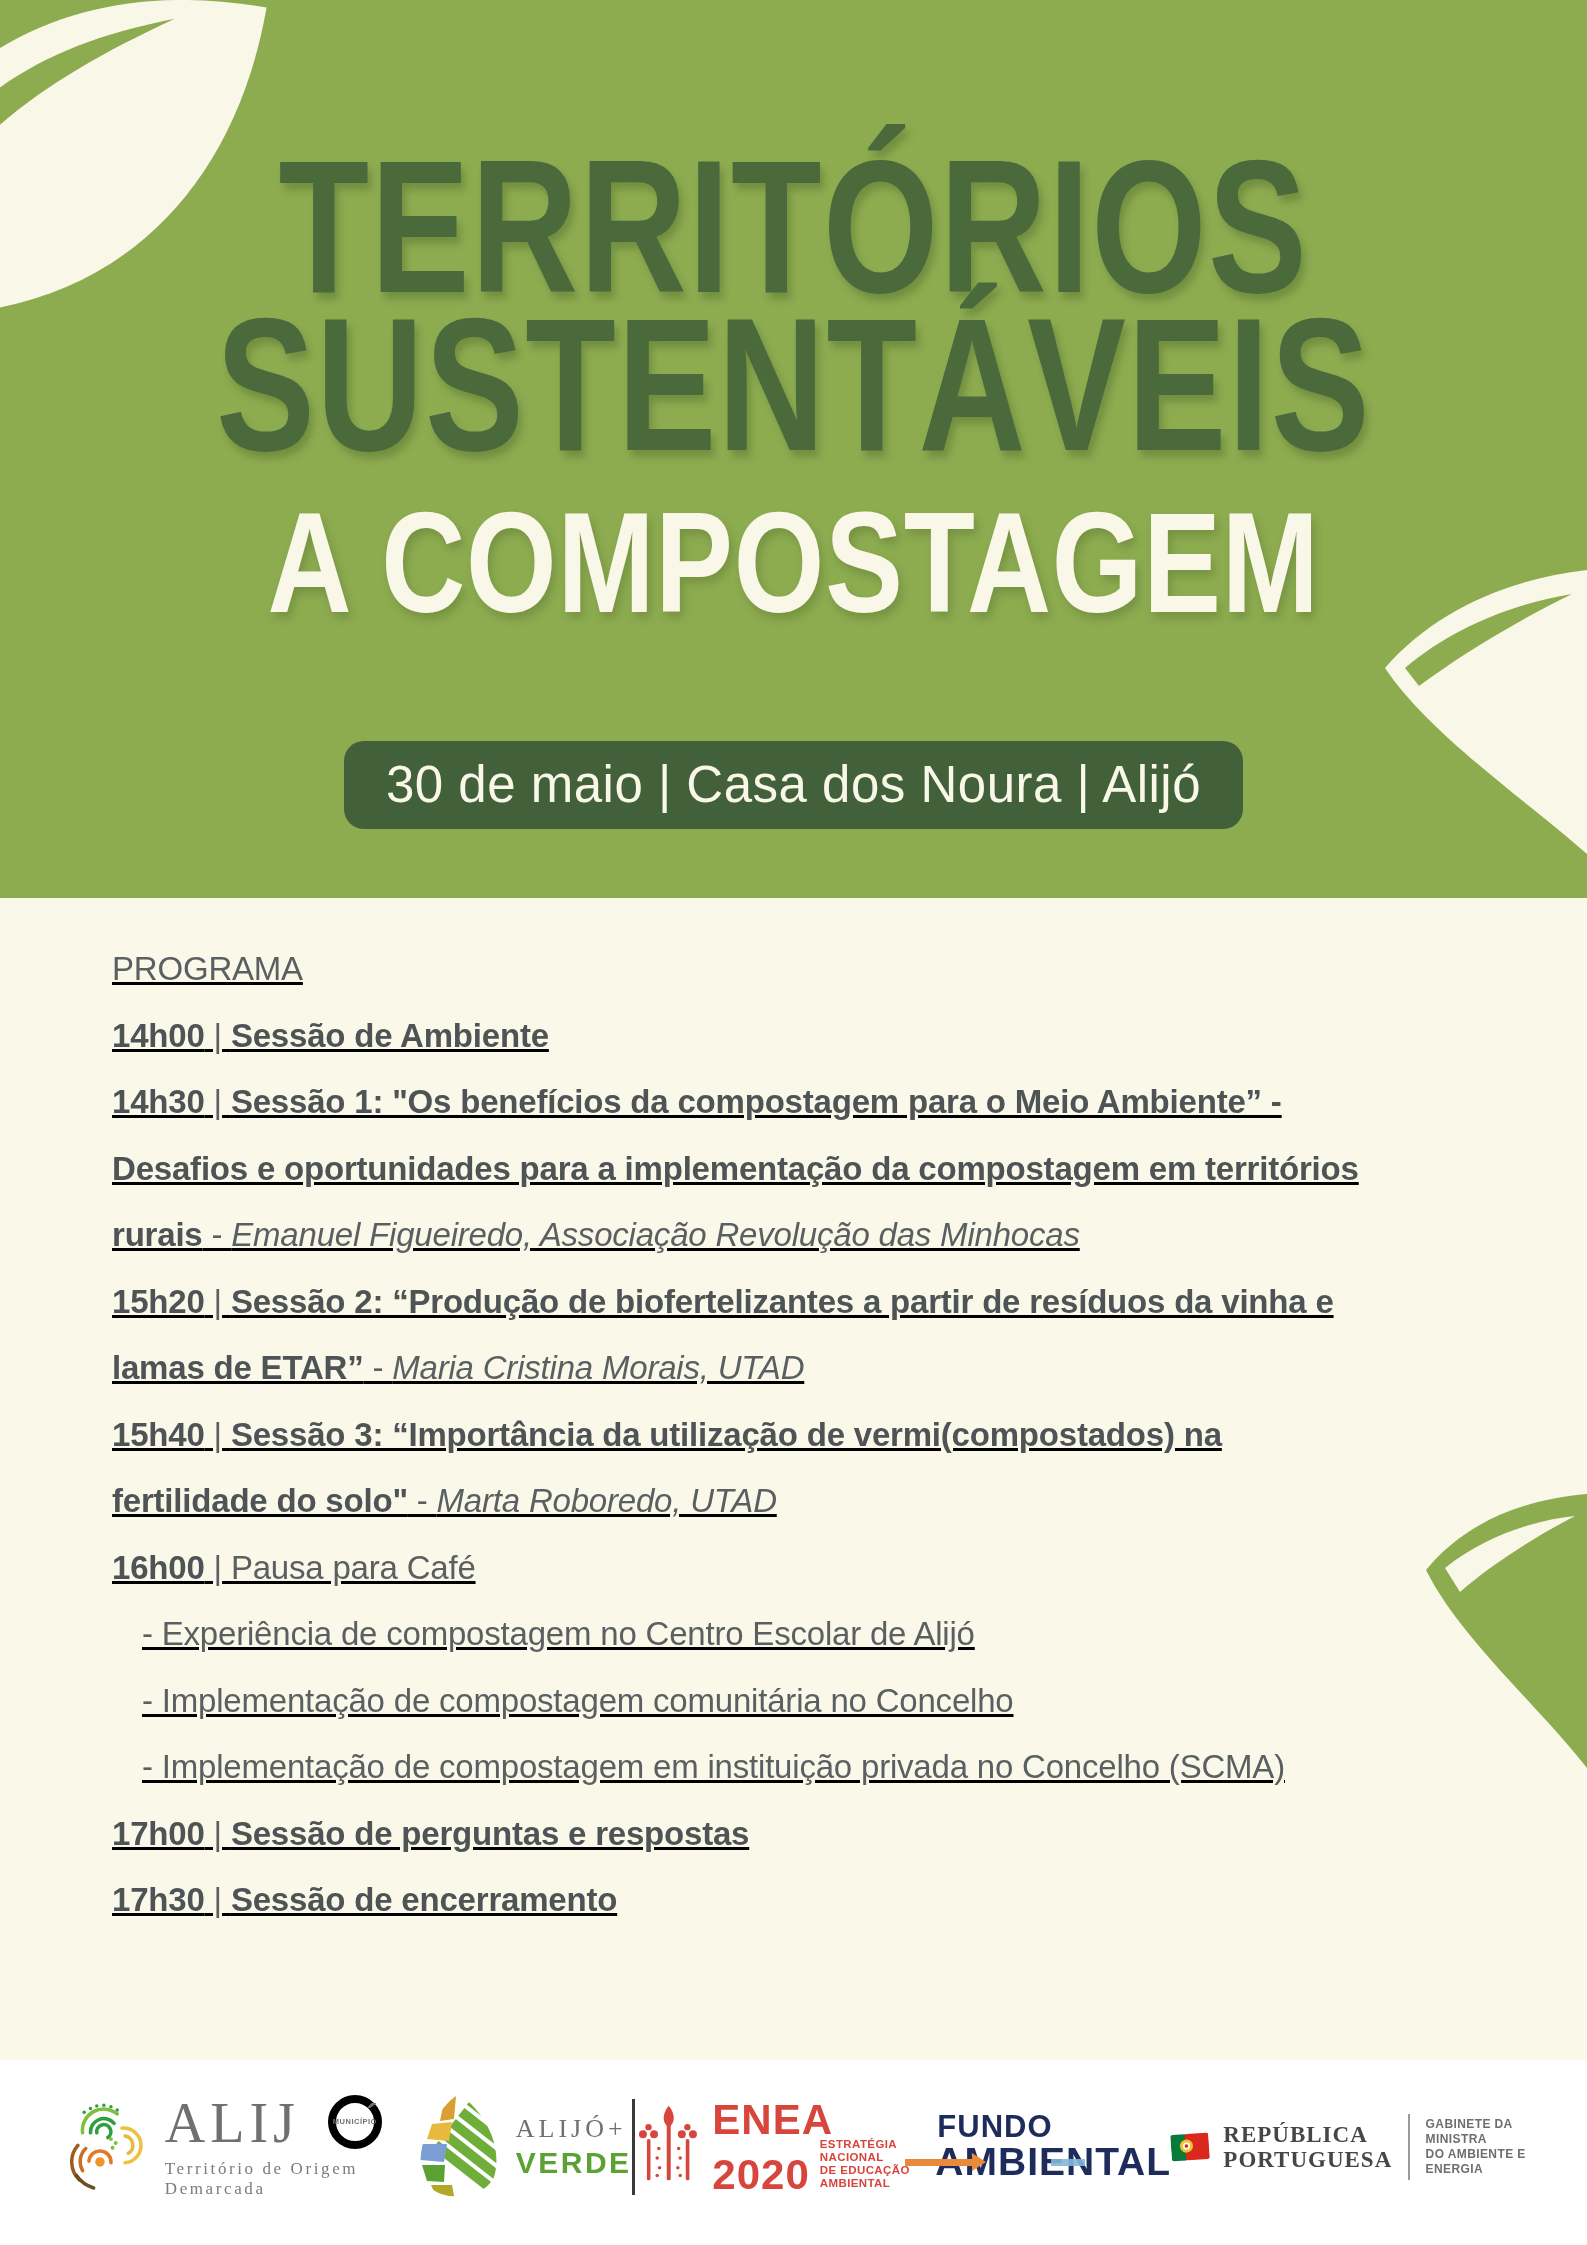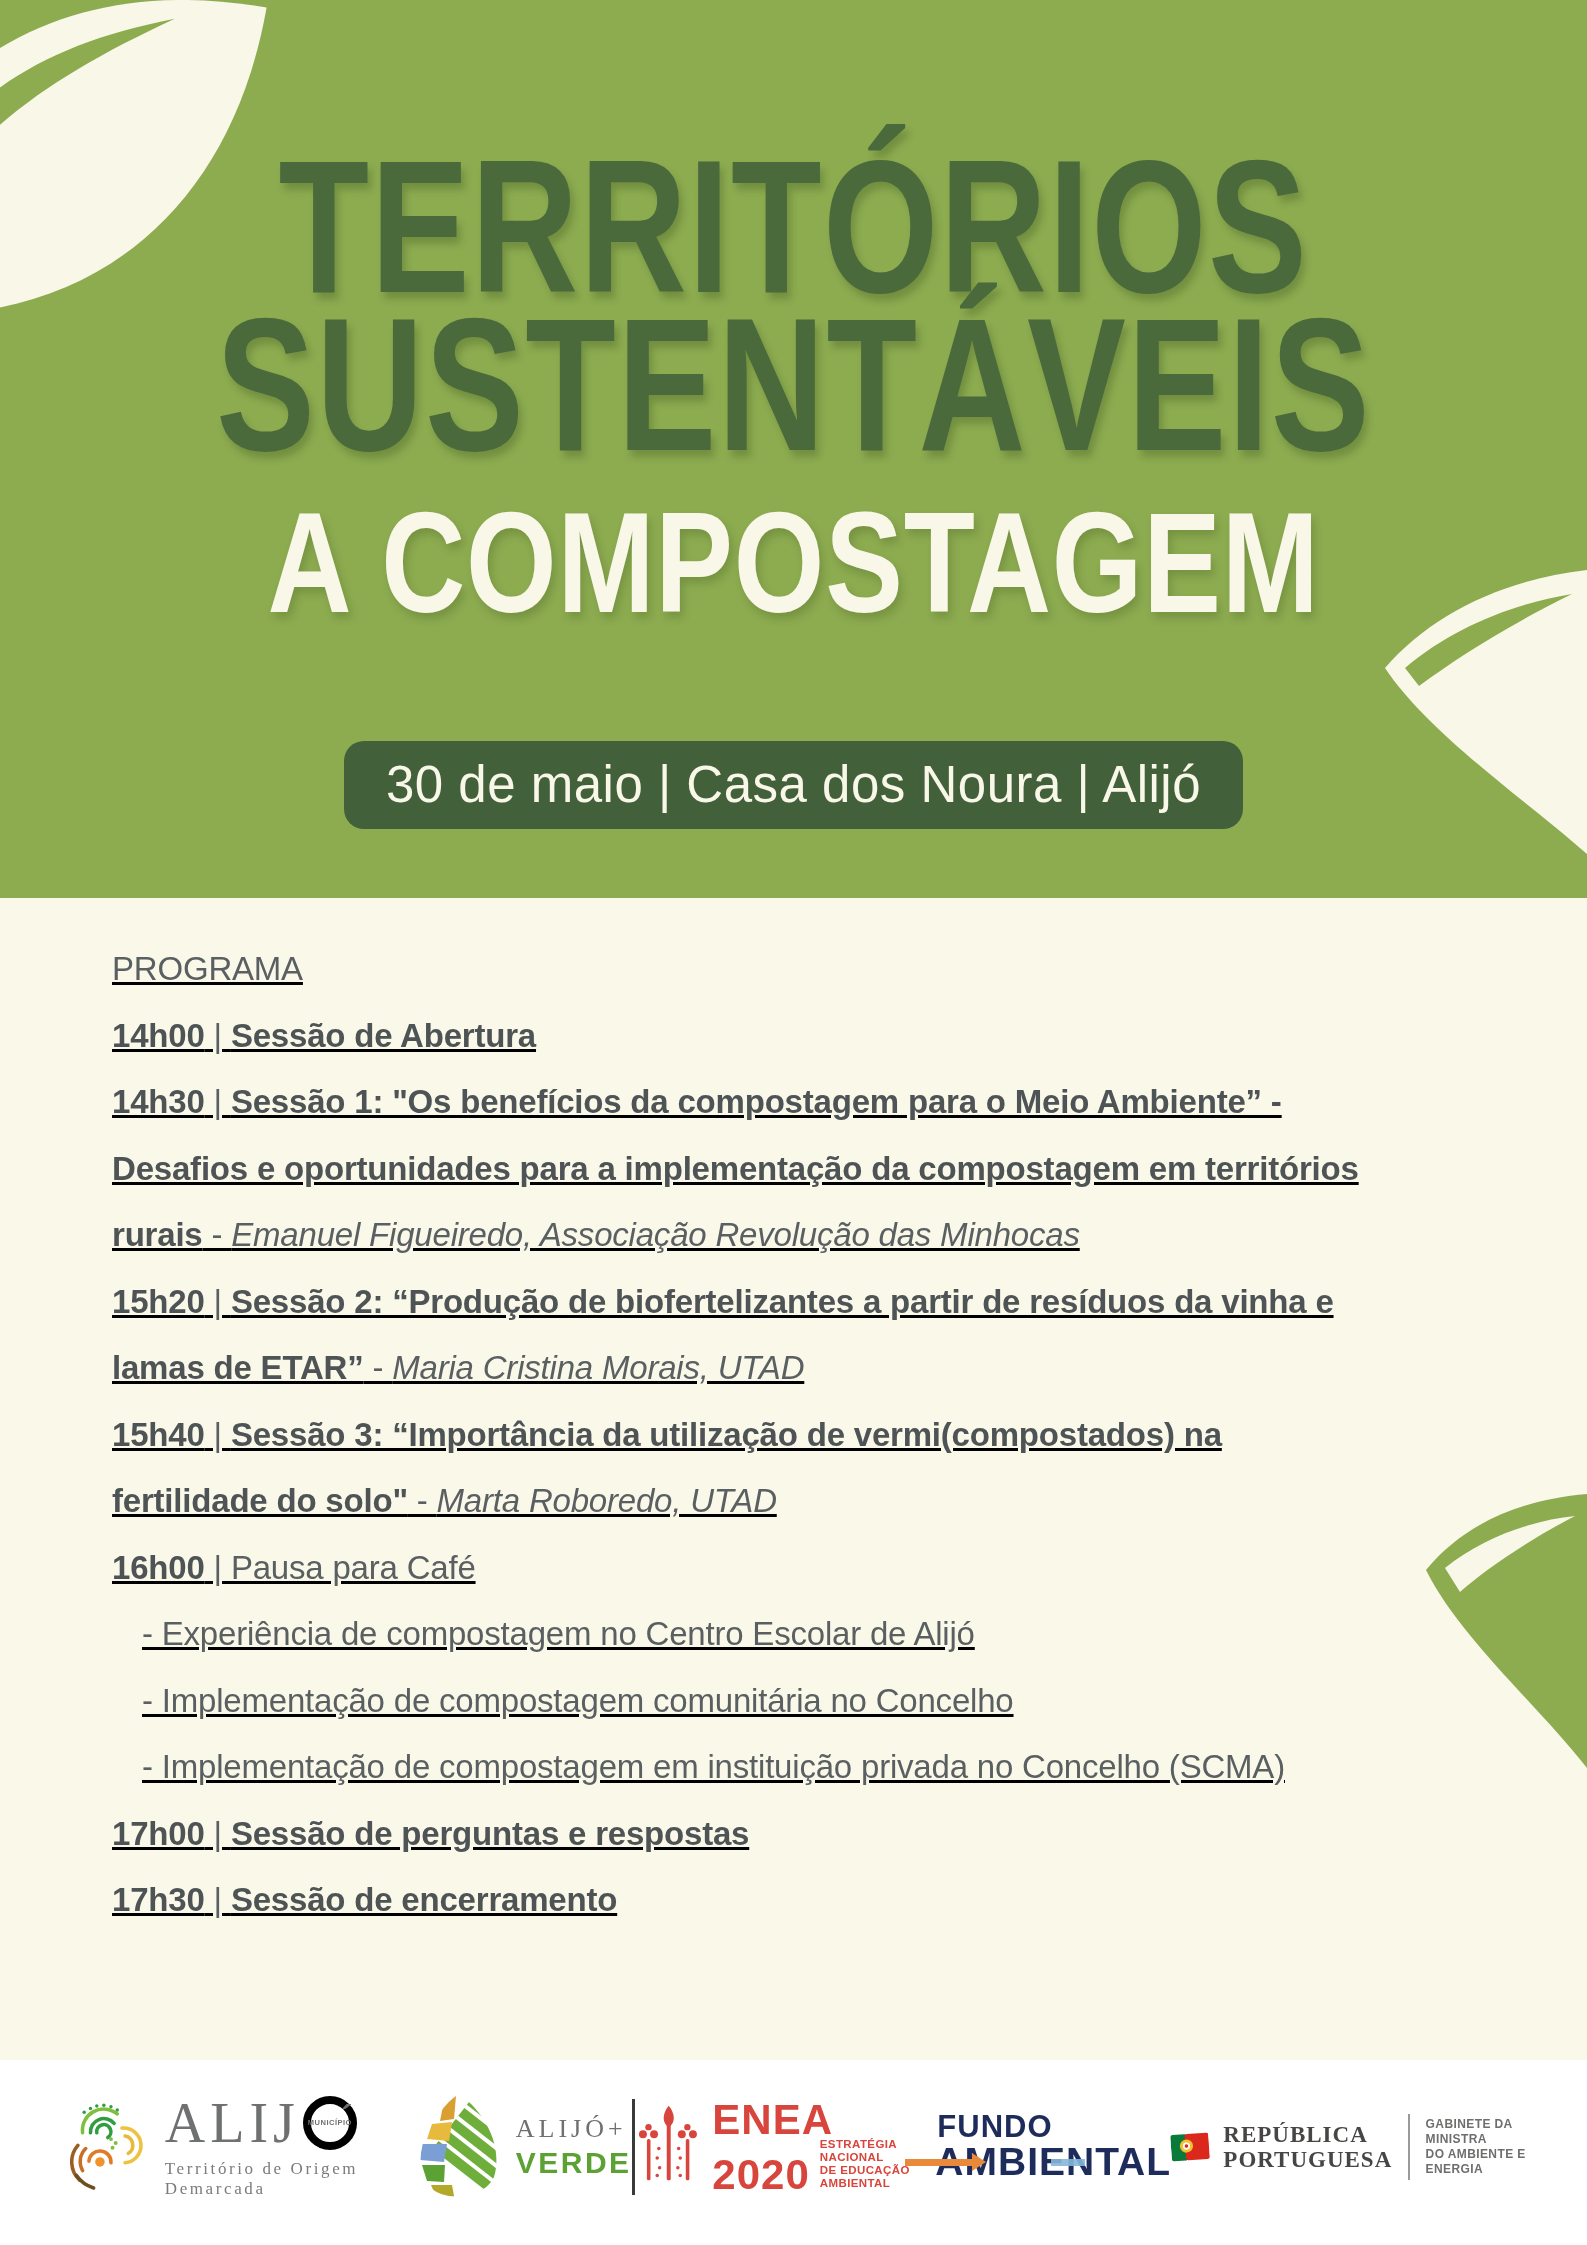--- a/index.html
+++ b/index.html
@@ -47,23 +47,23 @@
   
   .footer {
     position:absolute; left:0; top:2060px; width:1587px; height:185px;
     background:#ffffff; display:flex; align-items:center;
     justify-content:space-between; padding:0 55px 12px 70px;
   }
   .logo { display:flex; align-items:center; }
   
   .alijo-text { margin-left:16px; }
   .alijo-name {
-    display:flex; align-items:center;
+    display:flex; 
     font-family:"Liberation Serif", serif; font-size:56px; color:#6f7072;
-    letter-spacing:5px; line-height:56px;
+    letter-spacing:5px; line-height:56px;gap:25px;
   }
   .muni-circle {
     position:relative; width:54px; height:54px; border:8px solid #000000;
     border-radius:50%; display:flex; align-items:center; justify-content:center;
     font-family:"Liberation Sans", sans-serif; font-size:7.5px; font-weight:700;
     letter-spacing:0.5px; color:#6f7072; margin-left:3px;
   }
   .muni-accent { position:absolute; top:-16px; right:-4px; font-size:34px; color:#6f7072; }
   .alijo-tagline {
     margin-top:8px; font-family:"Liberation Serif", serif; font-size:17px;
@@ -125,21 +125,21 @@
 
   <div class="body-section">
 
     <svg class="leaf" style="left:1420px; top:592px; width:167px; height:280px;" viewBox="0 0 167 280">
       <path d="M 6 80 C 45 33 100 10 167 4 L 167 278 C 115 212 40 148 6 80 Z" fill="#8dac50"></path>
       <path d="M 25 78 C 65 46 115 30 155 26 C 105 52 65 80 40 102 Z" fill="#f9f7e8"></path>
     </svg>
 
     <div class="program" id="program-list">
         <div class="pline"><span class="f-r">PROGRAMA</span></div>
-        <div class="pline"><span class="f-b">14h00</span><span class="f-r"> | </span><span class="f-b">Sessão de Abertura</span></div>
+        <div class="pline"><span class="f-b">14h00</span><span class="f-r"> | </span><span class="f-b">Sessão de Ambiente</span></div>
         <div class="pline"><span class="f-b">14h30</span><span class="f-r"> | </span><span class="f-b">Sessão 1: "Os benefícios da compostagem para o Meio Ambiente” -</span></div>
         <div class="pline"><span class="f-b">Desafios e oportunidades para a implementação da compostagem em territórios</span></div>
         <div class="pline"><span class="f-b">rurais</span><span class="f-r"> - </span><span class="f-i">Emanuel Figueiredo, Associação Revolução das Minhocas</span></div>
         <div class="pline"><span class="f-b">15h20</span><span class="f-r"> | </span><span class="f-b">Sessão 2: “Produção de biofertelizantes a partir de resíduos da vinha e</span></div>
         <div class="pline"><span class="f-b">lamas de ETAR”</span><span class="f-r"> - </span><span class="f-i">Maria Cristina Morais, UTAD</span></div>
         <div class="pline"><span class="f-b">15h40</span><span class="f-r"> | </span><span class="f-b">Sessão 3: “Importância da utilização de vermi(compostados) na</span></div>
         <div class="pline"><span class="f-b">fertilidade do solo"</span><span class="f-r"> - </span><span class="f-i">Marta Roboredo, UTAD</span></div>
         <div class="pline"><span class="f-b">16h00</span><span class="f-r"> | Pausa para Café</span></div>
         <div class="pline ind"><span class="f-r">- Experiência de compostagem no Centro Escolar de Alijó</span></div>
         <div class="pline ind"><span class="f-r">- Implementação de compostagem comunitária no Concelho</span></div>

